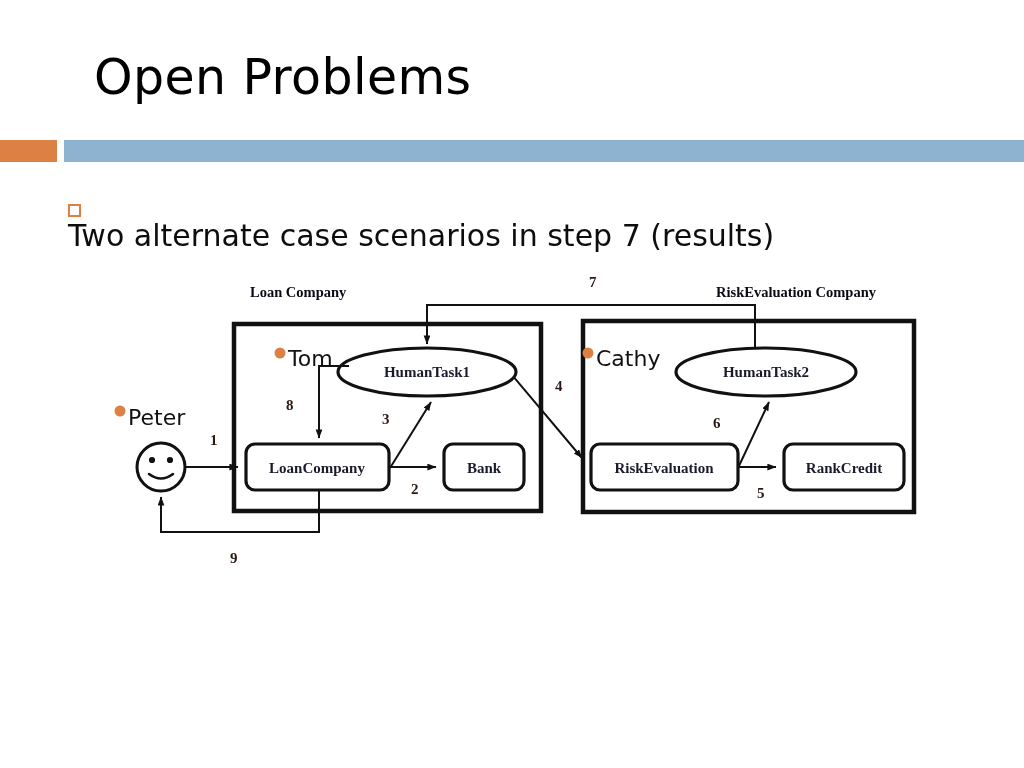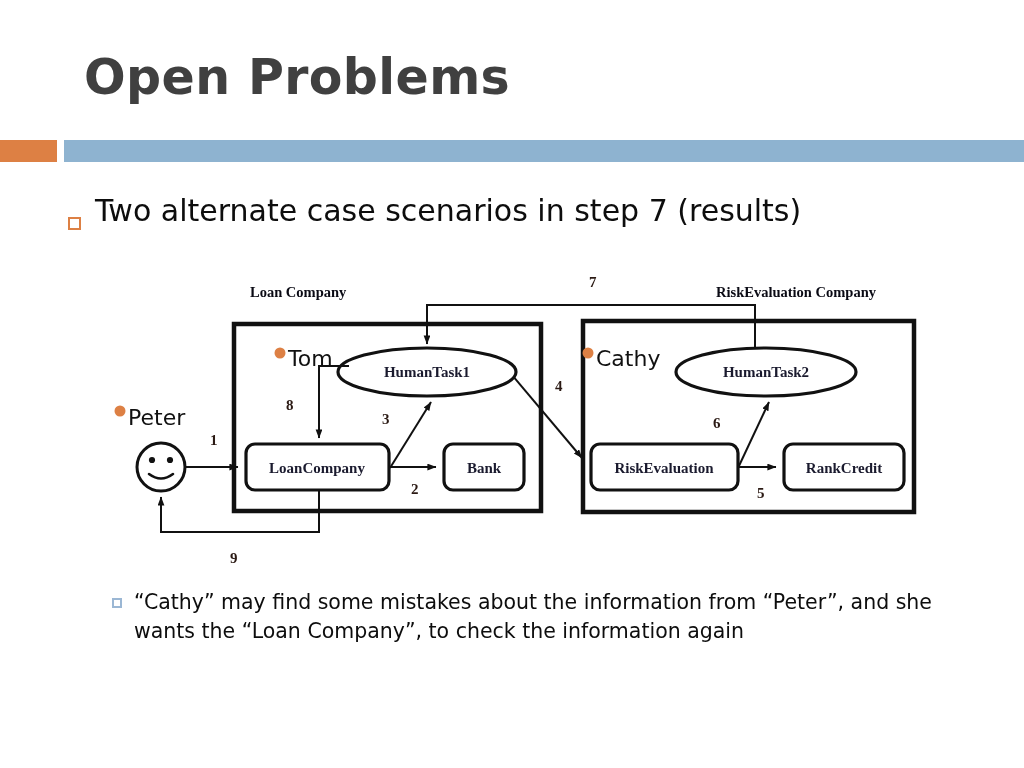--- a/index.html
+++ b/index.html
@@ -11,27 +11,27 @@
     width: 1024px;
     height: 768px;
     position: relative;
     overflow: hidden;
     font-family: "Liberation Sans", sans-serif;
   }
 
   
   .slide-title {
     position: absolute;
-    left: 84px;
+    left: 94px;
     top: 48px;
     font-size: 49px;
     line-height: 60px;
-    color: #404040;
-    font-family: "DejaVu Sans", sans-serif;
-    font-weight: 700;
+    color: #000000;
+    font-family: "DejaVu Sans", sans-serif;
+    font-weight: 400;
     letter-spacing: 0.4px;
     white-space: nowrap;
   }
 
   
   .bar-orange {
     position: absolute;
     left: 0px;
     top: 140px;
     width: 57px;
@@ -46,21 +46,22 @@
     height: 22px;
     background: #8eb3d0;
   }
 
   
   .bullet1 {
     position: absolute;
     left: 68px;
     top: 192px;
     display: flex;
-    align-items: flex-end;
+    align-items: flex-start;
+    flex-direction: column;
   }
   .bullet1-marker {
     width: 13px;
     height: 13px;
     border: 2px solid #dd8044;
     box-sizing: border-box;
     margin-top: 12px;
     margin-right: 14px;
     flex: 0 0 auto;
   }
@@ -223,17 +224,13 @@
 
   <path class="dg-stroke" d="M722,468 L753,402" stroke-width="2" marker-end="url(#ah)"></path>
   <text class="dg-num" x="697" y="428">6</text>
 
   <path class="dg-stroke" d="M303,490 L303,532 L145,532 L145,497" stroke-width="2" marker-end="url(#ah)"></path>
   <text class="dg-num" x="214" y="563">9</text>
 </svg>
 </div>
 
 <div class="bullet2-block">
-  <div class="bullet2">
-    <span class="bullet2-marker"></span>
-    <span class="bullet2-text">“Cathy” may find some mistakes about the information from “Peter”, and she wants the “Loan Company”, to check the information again</span>
-  </div>
 </div>
 
 </body></html>

